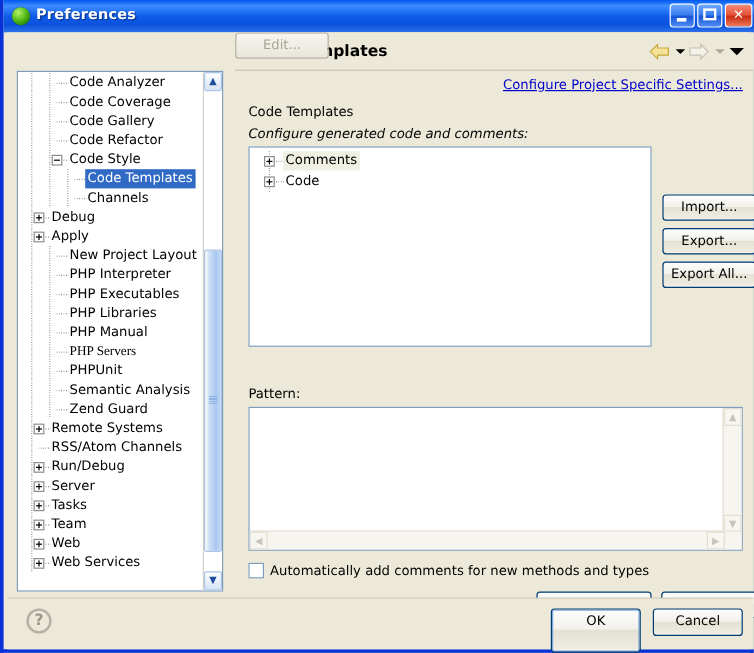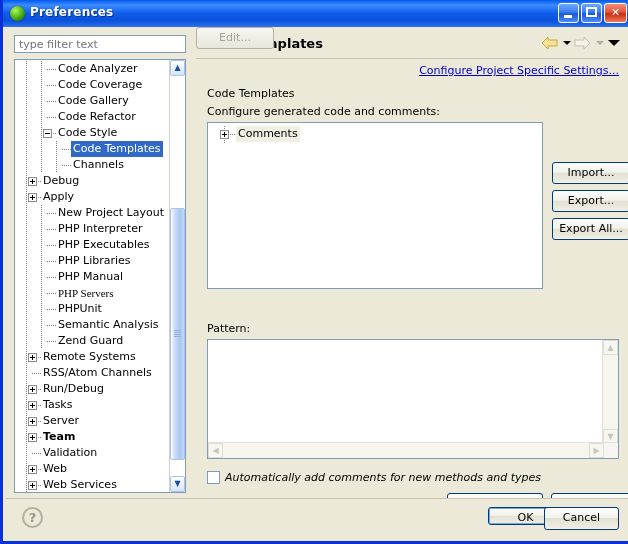--- a/index.html
+++ b/index.html
@@ -306,21 +306,21 @@
     text-decoration: underline;
     font-size: 11px;
     cursor: default;
   }
   .lbl {
     position: absolute;
     font-size: 11px;
     color: #000;
   }
   .lbl-codetemplates { left: 11px; top: 60px; }
-  .lbl-configure { left: 11px; top: 78px; }
+  .lbl-configure { left: 11px; top: 78px; font-style: italic; }
   .lbl-pattern { left: 11px; top: 295px; }
 
   .tree-box {
     position: absolute;
     left: 11px; top: 95px;
     width: 336px; height: 167px;
     box-sizing: border-box;
     border: 1px solid #7f9db9;
     background: #ffffff;
     overflow: hidden;
@@ -392,24 +392,23 @@
     cursor: default;
   }
 
   .chk-row {
     position: absolute;
     left: 11px; top: 442px;
     height: 15px;
     font-size: 11px;
     color: #000;
     display: flex;
-    align-items: flex-end;
+    align-items: flex-start;
     gap: 5px;
     cursor: default;
-    font-style: italic;
   }
   .chk {
     width: 13px; height: 13px;
     box-sizing: border-box;
     border: 1px solid #7f9db9;
     background: #ffffff;
   }
 
   .btn-restore { left: 251px; top: 466px; width: 96px; }
   .btn-apply   { left: 355px; top: 466px; width: 80px; }
@@ -434,21 +433,21 @@
     border-radius: 50%;
     box-sizing: border-box;
     border: 2px solid #b4b0a4;
     color: #9c988c;
     font-size: 13px;
     font-weight: bold;
     text-align: center;
     line-height: 17px;
     cursor: default;
   }
-  .btn-ok     { left: 482px; top: 8px; width: 75px; height: 18px; line-height: 20px; }
+  .btn-ok     { left: 453px; top: 8px; width: 75px; height: 37px; line-height: 20px; }
   .btn-cancel { left: 538px; top: 8px; width: 75px; height: 23px; line-height: 20px; }
 </style>
 </head>
 <body>
 
 <div class="window">
 
   <div class="titlebar">
     <div class="title-icon"></div>
     <div class="title-text">Preferences</div>
@@ -461,21 +460,20 @@
         </div>
       <div class="tbtn close">
           <span class="glyph">✕</span>
         </div>
     </div>
   </div>
 
   <div class="content">
 
     <div class="left-col">
-      <input class="filter-input" type="text" placeholder="type filter text" style="">
 
       <div class="tree-wrap">
         <div class="tree" id="sidebar-tree">
             <div class="tnode">
               <div class="dotline-v" style="left: 11px; top: 0px; height: 16px;"></div>
               <div class="dotline-v" style="left: 26px; top: 0px; height: 16px;"></div>
               <div class="dotline-h" style="left: 32px; top: 8px; width: 10px;"></div>
               <span class="label" style="left: 41px;">Code Analyzer</span>
             </div>
             <div class="tnode">
@@ -597,38 +595,33 @@
             <div class="tnode">
               <div class="dotline-v" style="left: 11px; top: 0px; height: 16px;"></div>
               <div class="dotline-h" style="left: 17px; top: 8px; width: 10px;"></div>
               <div class="expander plus" style="left: 13px;"></div>
               <span class="label" style="left: 26px;">Run/Debug</span>
             </div>
             <div class="tnode">
               <div class="dotline-v" style="left: 11px; top: 0px; height: 16px;"></div>
               <div class="dotline-h" style="left: 17px; top: 8px; width: 10px;"></div>
               <div class="expander plus" style="left: 13px;"></div>
+              <span class="label" style="left: 26px;">Server</span>
+            </div>
+            <div class="tnode">
+              <div class="dotline-v" style="left: 11px; top: 0px; height: 16px;"></div>
+              <div class="dotline-h" style="left: 17px; top: 8px; width: 10px;"></div>
+              <div class="expander plus" style="left: 13px;"></div>
               <span class="label" style="left: 26px;">Tasks</span>
             </div>
             <div class="tnode">
               <div class="dotline-v" style="left: 11px; top: 0px; height: 16px;"></div>
               <div class="dotline-h" style="left: 17px; top: 8px; width: 10px;"></div>
               <div class="expander plus" style="left: 13px;"></div>
-              <span class="label" style="left: 26px;">Server</span>
-            </div>
-            <div class="tnode">
-              <div class="dotline-v" style="left: 11px; top: 0px; height: 16px;"></div>
-              <div class="dotline-h" style="left: 17px; top: 8px; width: 10px;"></div>
-              <div class="expander plus" style="left: 13px;"></div>
-              <span class="label" style="left: 26px; font-weight: bold;">Team</span>
-            </div>
-            <div class="tnode">
-              <div class="dotline-v" style="left: 11px; top: 0px; height: 16px;"></div>
-              <div class="dotline-h" style="left: 17px; top: 8px; width: 10px;"></div>
-              <span class="label" style="left: 26px;">Validation</span>
+              <span class="label" style="left: 26px;">Team</span>
             </div>
             <div class="tnode">
               <div class="dotline-v" style="left: 11px; top: 0px; height: 16px;"></div>
               <div class="dotline-h" style="left: 17px; top: 8px; width: 10px;"></div>
               <div class="expander plus" style="left: 13px;"></div>
               <span class="label" style="left: 26px;">Web</span>
             </div>
             <div class="tnode">
               <div class="dotline-v" style="left: 11px; top: 0px; height: 16px;"></div>
               <div class="dotline-h" style="left: 17px; top: 8px; width: 10px;"></div>
@@ -674,20 +667,26 @@
       <div class="lbl lbl-configure">Configure generated code and comments:</div>
 
       <div class="tree-box">
         <div id="template-tree">
             <div class="tnode sel2" style="margin-top: 3px;">
               <div class="dotline-v" style="left: 16px; top: 0px; height: 17px;"></div>
               <div class="expander plus" style="left: 12px; top: 4px;"></div>
               <div class="dotline-h" style="left: 22px; top: 8px; width: 7px;"></div>
               <span class="label" style="left: 28px;">Comments</span>
             </div>
+            <div class="tnode" style="margin-top: 0px;">
+              <div class="dotline-v" style="left: 16px; top: 0px; height: 17px;"></div>
+              <div class="expander plus" style="left: 12px; top: 4px;"></div>
+              <div class="dotline-h" style="left: 22px; top: 8px; width: 7px;"></div>
+              <span class="label" style="left: 28px;">Code</span>
+            </div>
           </div>
       </div>
 
       <div class="btn disabled">Edit...</div>
       <div class="btn btn-import">Import...</div>
       <div class="btn btn-export">Export...</div>
       <div class="btn btn-exportall">Export All...</div>
 
       <div class="lbl lbl-pattern">Pattern:</div>
 

